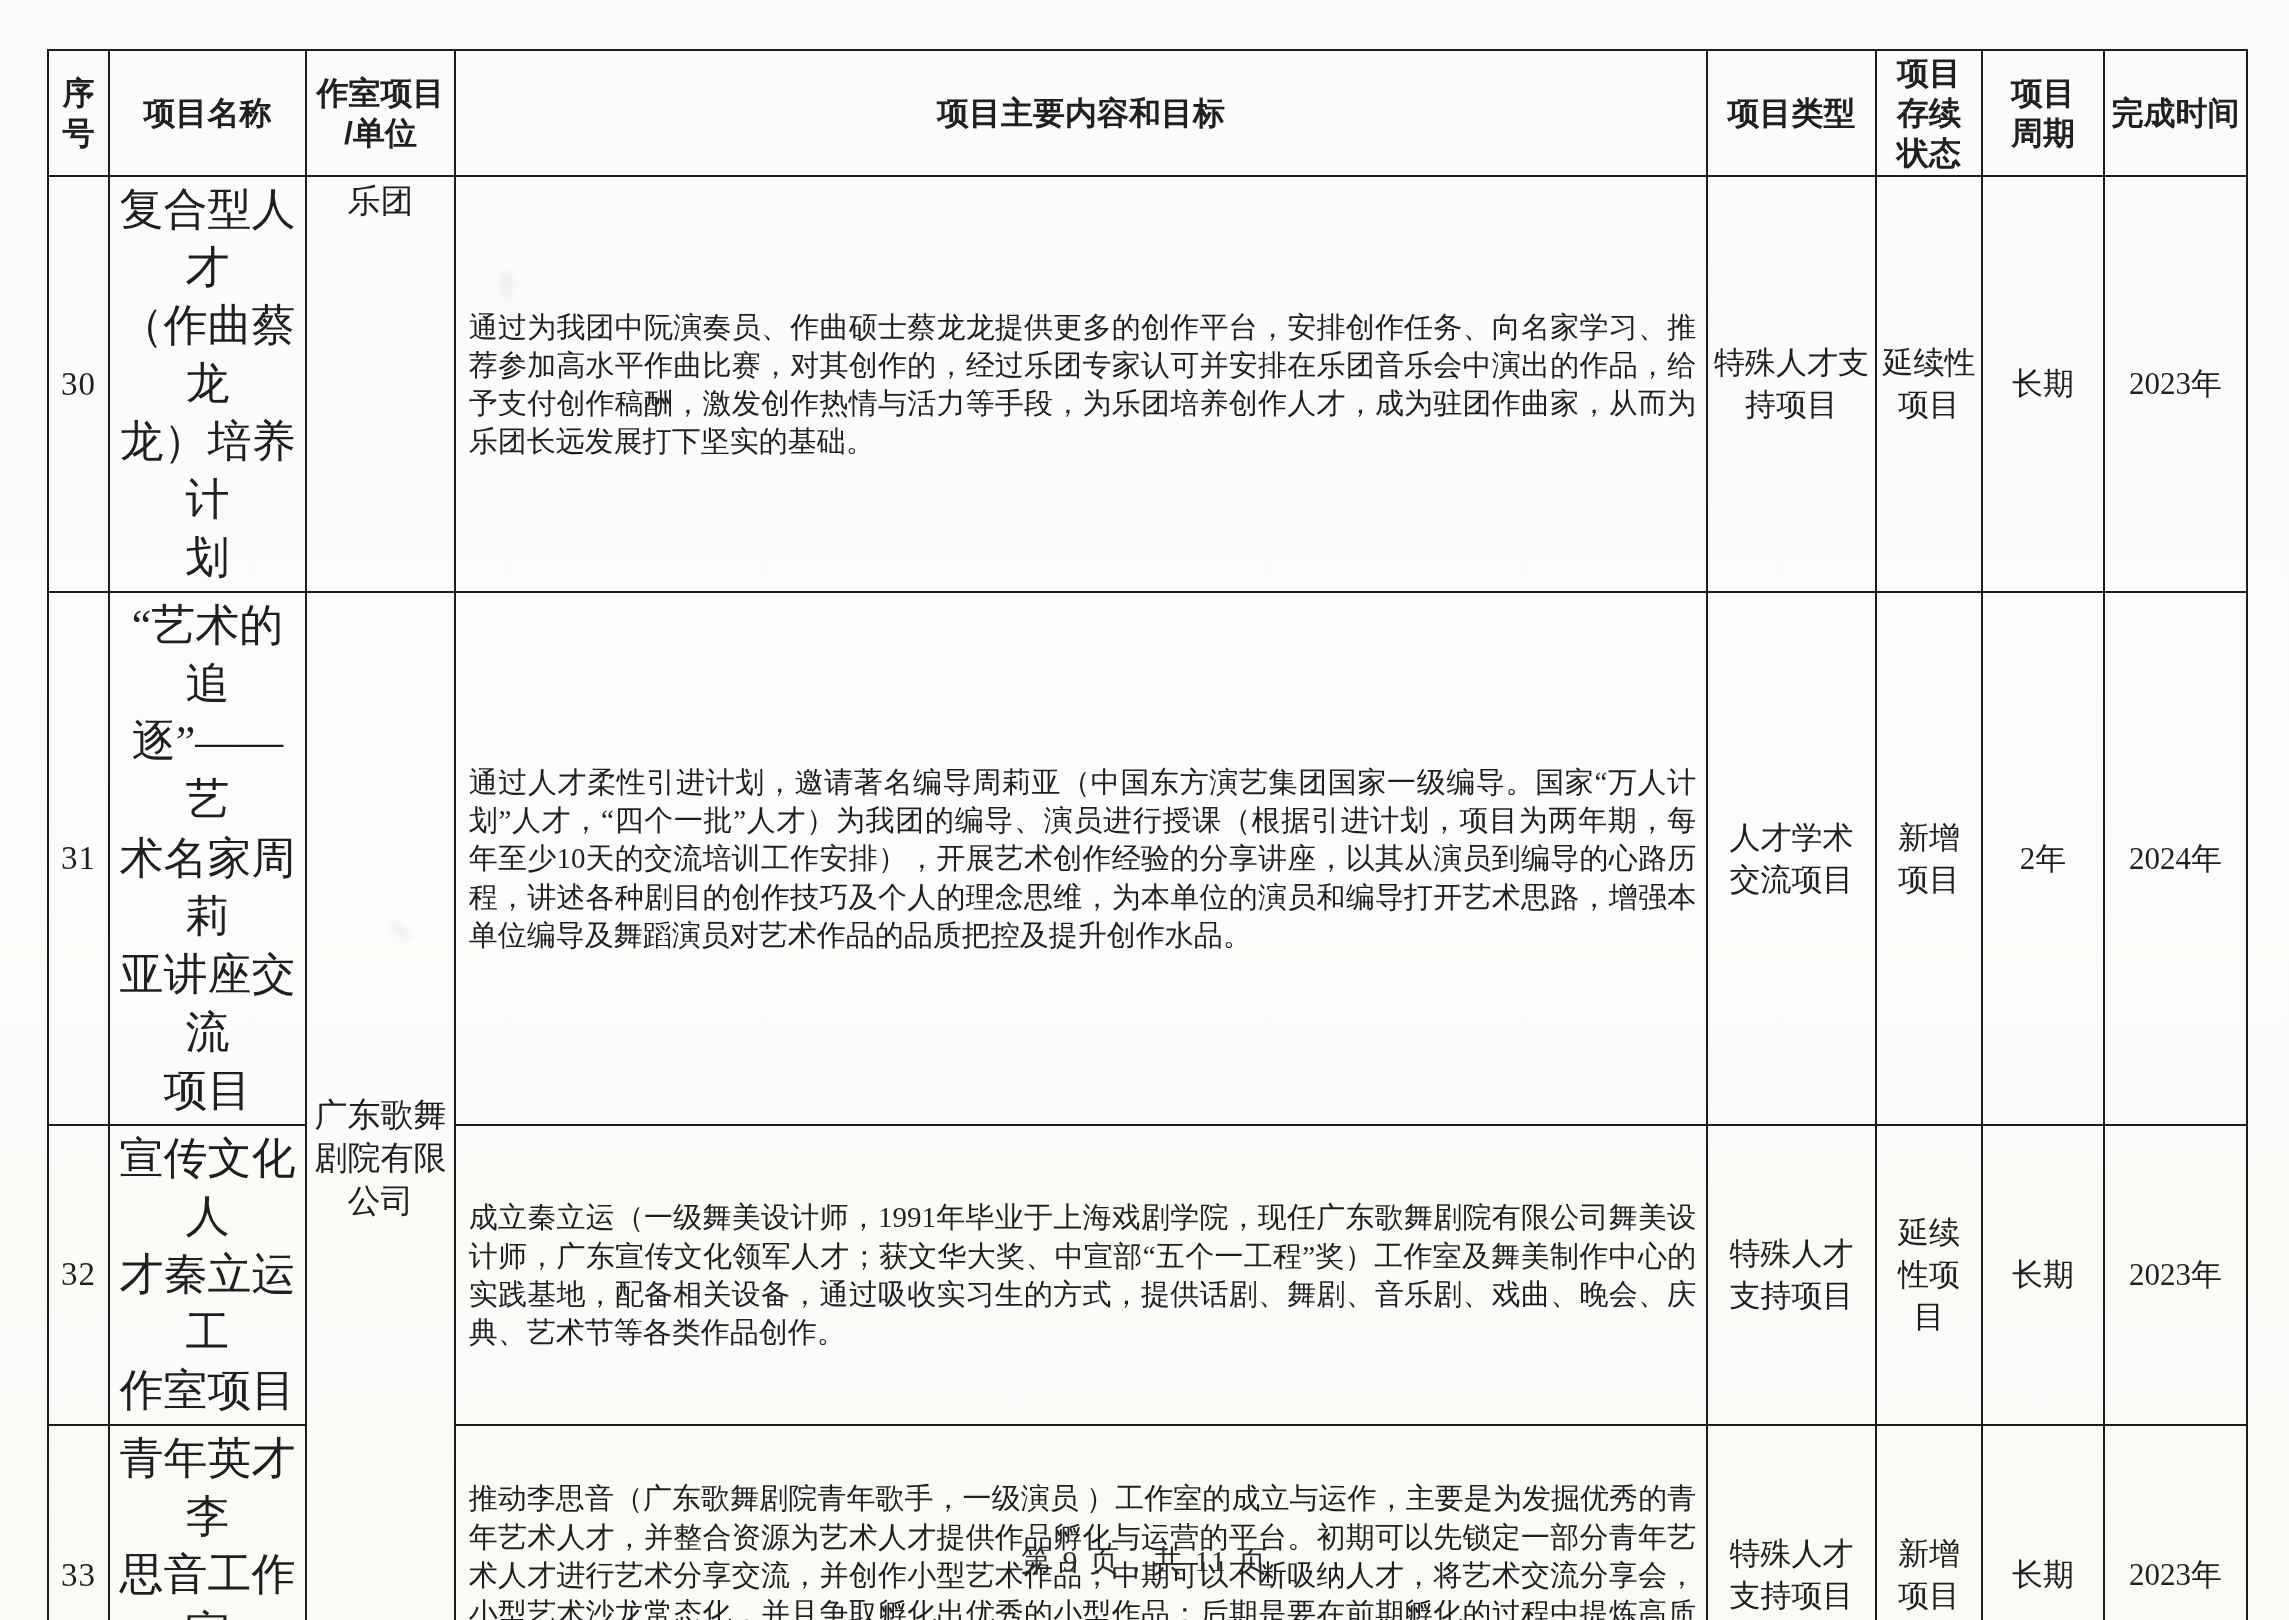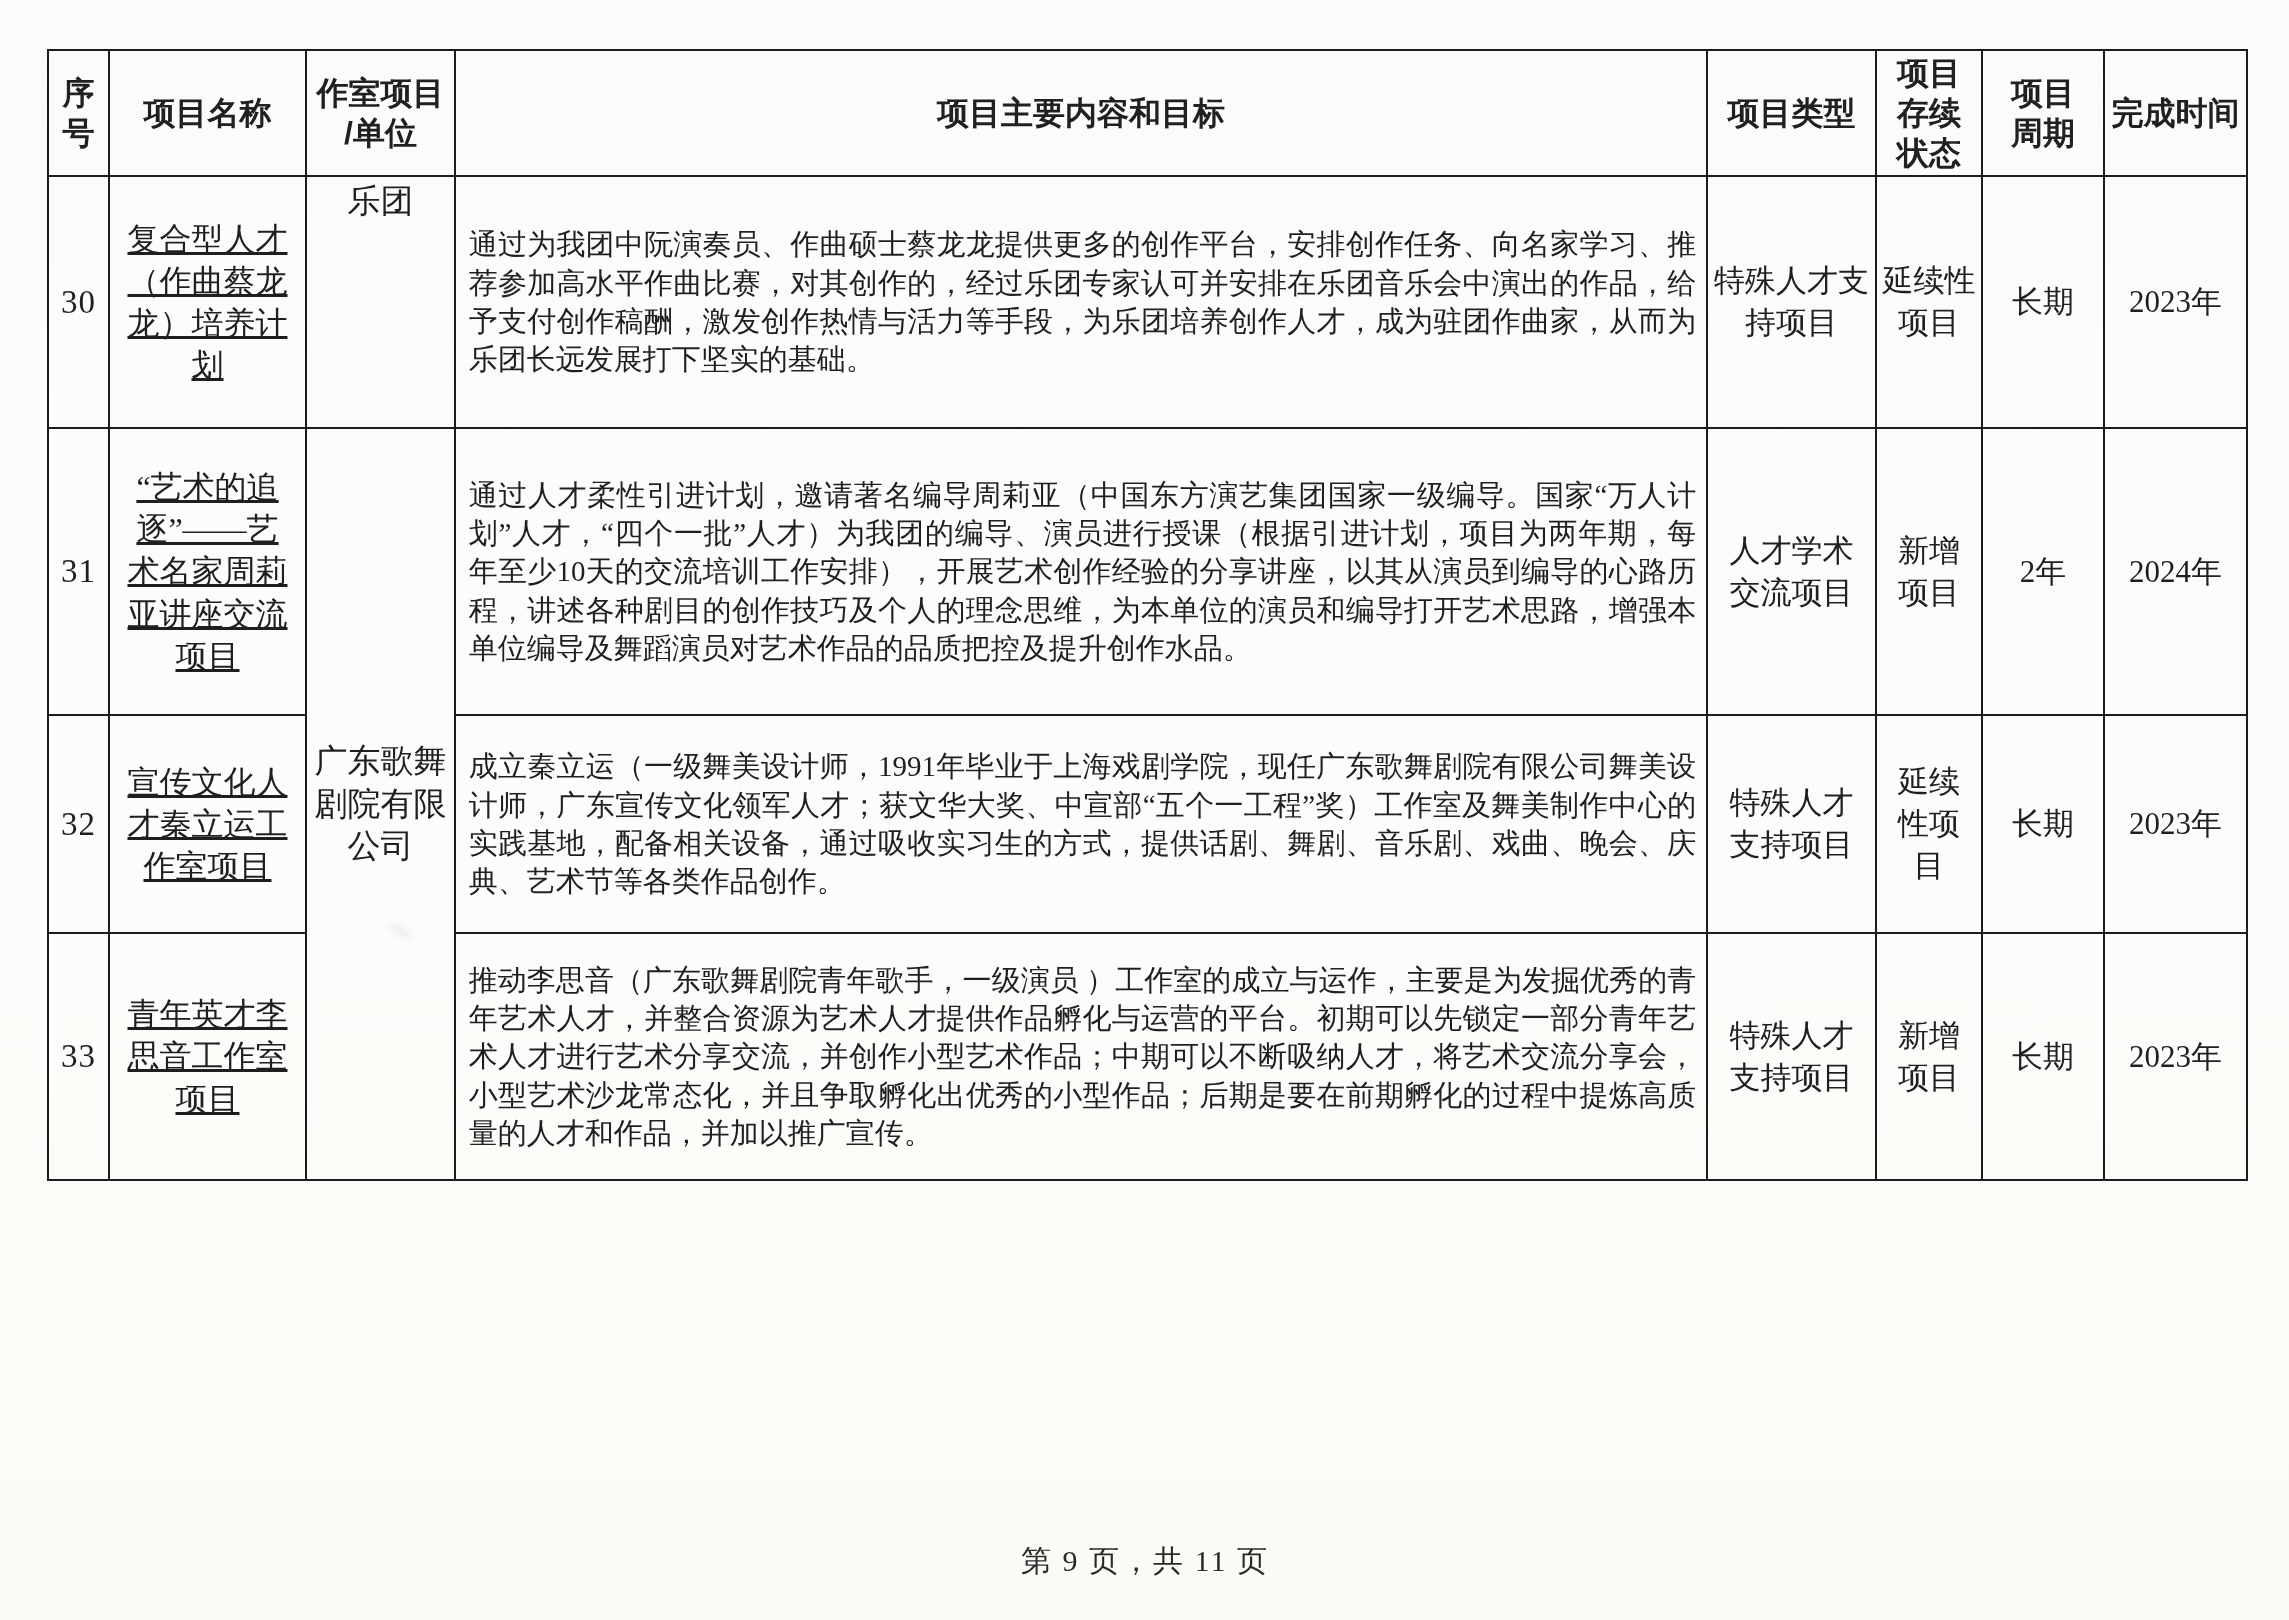--- a/index.html
+++ b/index.html
@@ -45,24 +45,23 @@
   tr.row-h-31     { height: 287px; }
   tr.row-h-32     { height: 218px; }
   tr.row-h-33     { height: 247px; }
 
   td.cell-serial {
     font-size: 33px;
     letter-spacing: 1px;
     margin-left: 48px;
   }
   td.cell-name {
-    font-size: 32px;
+    font-size: 44px;
     line-height: 1.32;
     padding: 3.9px 5.9px;
-    text-decoration: underline;
   }
   td.cell-unit {
     font-size: 33px;
     line-height: 1.3;
   }
   td.cell-unit-top {
     vertical-align: top;
     padding-top: 2.9px;
     text-align: center;
   }

